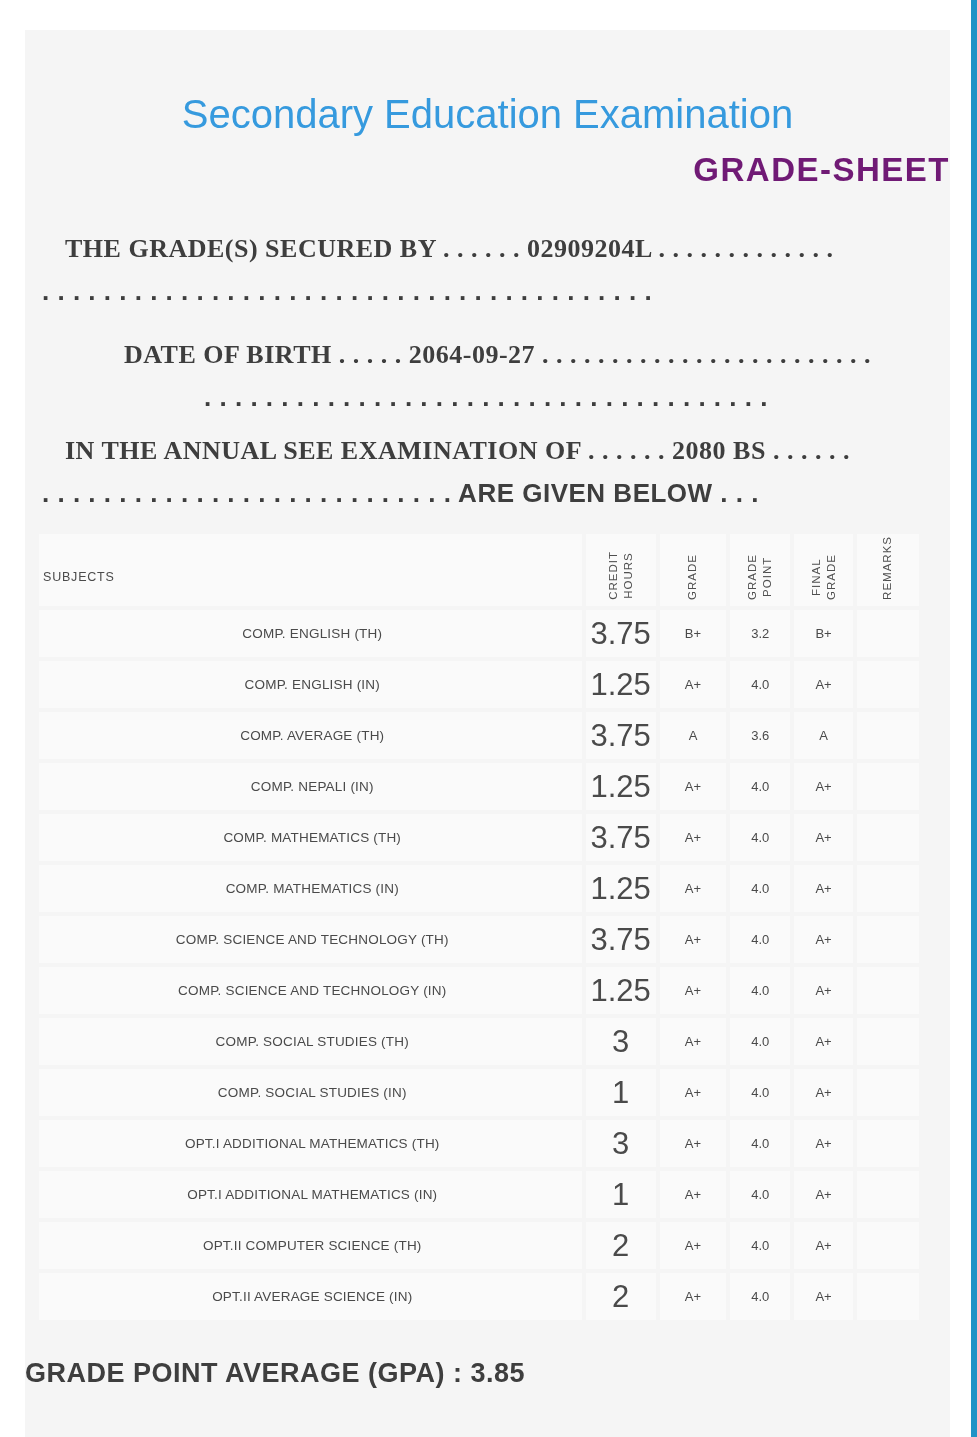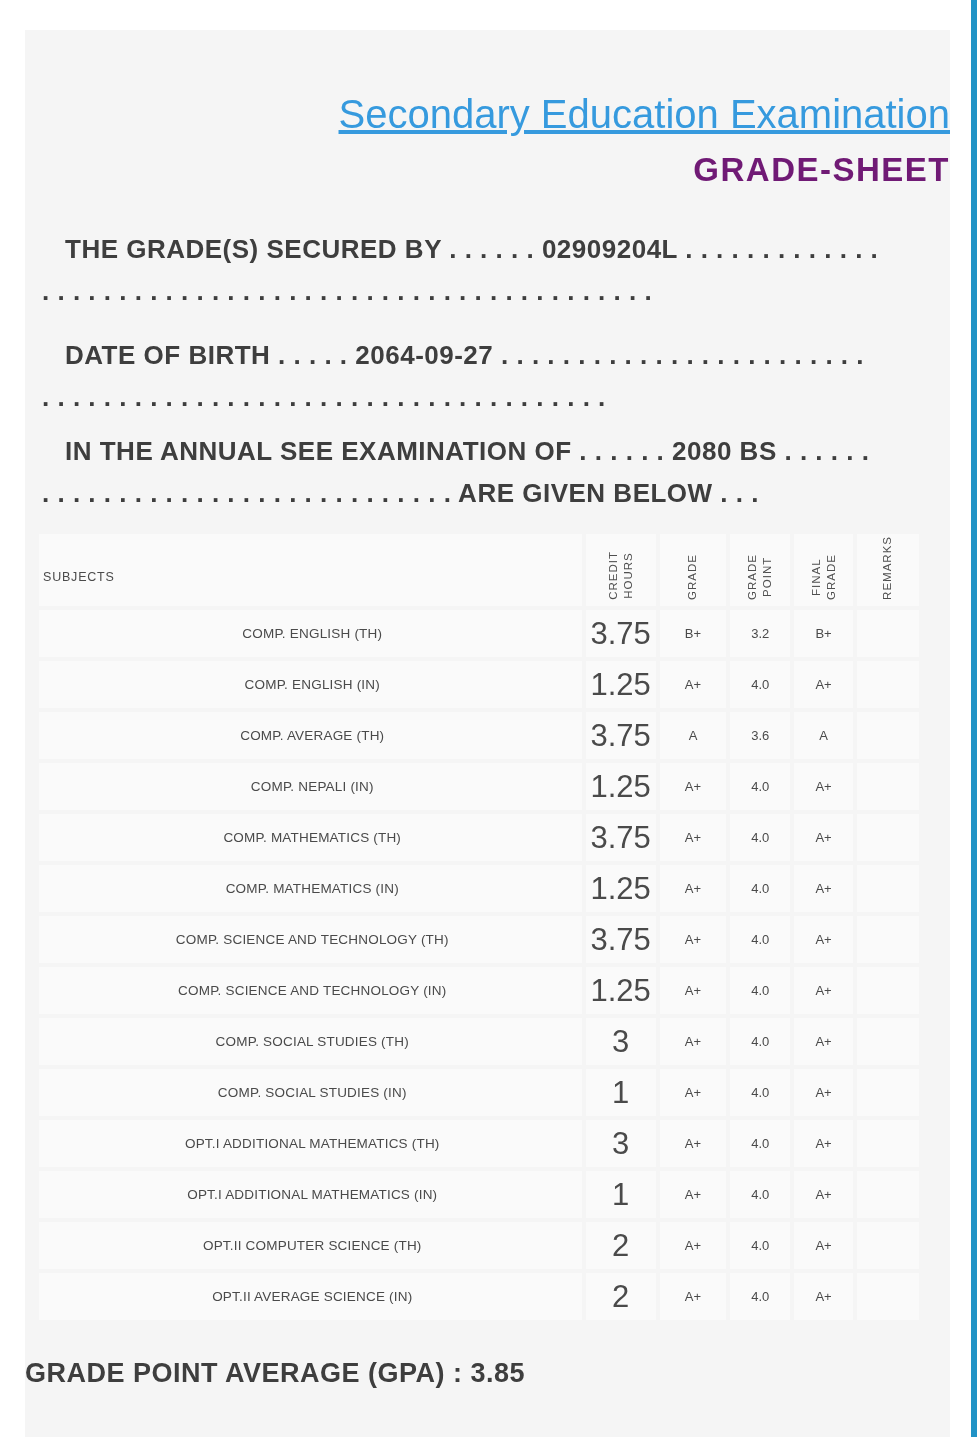--- a/index.html
+++ b/index.html
@@ -17,48 +17,47 @@
     background: #2193c6;
   }
   .card {
     position: absolute;
     left: 25px; top: 30px;
     width: 925px; height: 1407px;
     background: #f5f5f5;
   }
   .title {
     margin-top: 60px;
-    text-align: right;
+    text-align: center;
     color: #369ade;
     font-size: 40px;
     font-weight: 500;
     line-height: 48px;
-    text-decoration: underline;
   }
   .subtitle {
     margin-top: 12px;
     text-align: right;
     color: #701a75;
     font-size: 33px;
     font-weight: 700;
     letter-spacing: 1.5px;
     line-height: 40px;
   }
   .stmt {
     color: #3e3e3e;
     font-weight: 700;
     font-size: 26px;
     line-height: 42px;
     letter-spacing: 0.5px;
     padding-left: 17px;
     padding-right: 20px;
   }
-  .stmt .line1 { padding-left: 23px; }
+  .stmt .line1 { padding-left: 23px; font-family: Liberation Serif, serif; }
   .stmt-1 { margin-top: 38px; }
-  .stmt-2 { margin-top: 22px; }
+  .stmt-2 { margin-top: 22px; text-align: center; }
   .stmt-3 { margin-top: 12px; }
   .grade-table {
     margin-top: 16px;
     margin-left: 10px;
     border-collapse: separate;
     border-spacing: 4px;
     table-layout: fixed;
     width: 888px;
   }
   .grade-table col.c-subject { width: 540px; }

